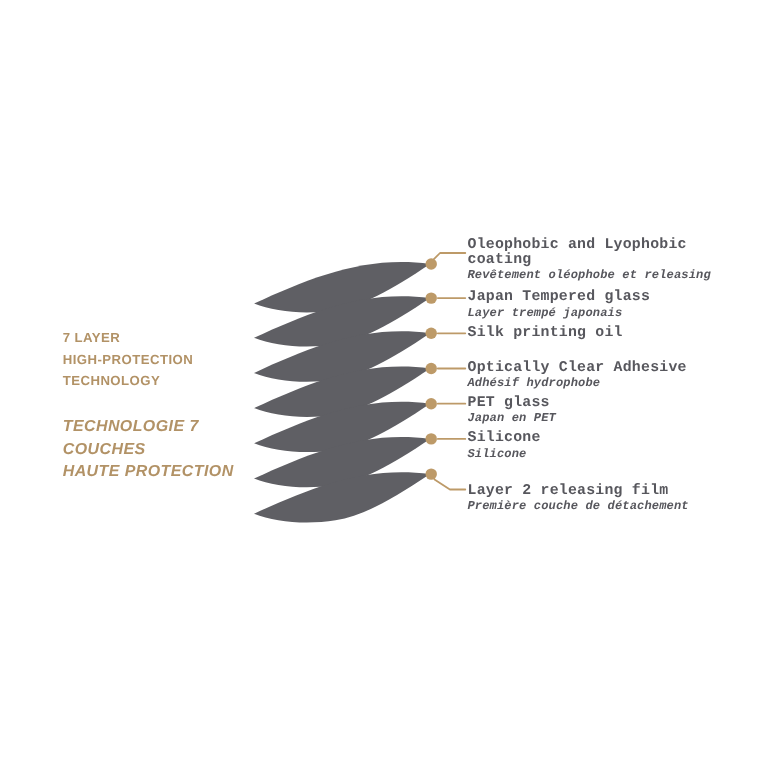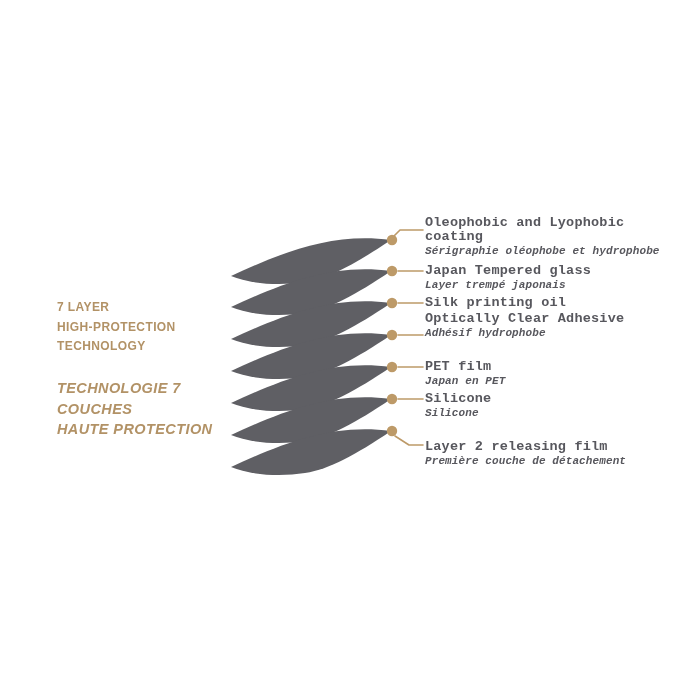--- a/index.html
+++ b/index.html
@@ -112,35 +112,35 @@
     <circle class="dot" cx="392" cy="271" r="5.2"></circle>
     <circle class="dot" cx="392" cy="303" r="5.2"></circle>
     <circle class="dot" cx="392" cy="335" r="5.2"></circle>
     <circle class="dot" cx="392" cy="367" r="5.2"></circle>
     <circle class="dot" cx="392" cy="399" r="5.2"></circle>
     <circle class="dot" cx="392" cy="431" r="5.2"></circle>
   </svg>
 
   <div class="layer-label" style="top:216px">
     <div class="lt">Oleophobic and Lyophobic coating</div>
-    <div class="ls">Sérigraphie oléophobe et hydrophobe</div>
+    <div class="ls">Revêtement oléophobe et releasing</div>
   </div>
   <div class="layer-label" style="top:264px">
     <div class="lt">Japan Tempered glass</div>
     <div class="ls">Layer trempé japonais</div>
   </div>
   <div class="layer-label" style="top:296px">
     <div class="lt">Silk printing oil</div>
   </div>
-  <div class="layer-label" style="top:312px">
+  <div class="layer-label" style="top:328px">
     <div class="lt">Optically Clear Adhesive</div>
     <div class="ls">Adhésif hydrophobe</div>
   </div>
   <div class="layer-label" style="top:360px">
-    <div class="lt">PET film</div>
+    <div class="lt">PET glass</div>
     <div class="ls">Japan en PET</div>
   </div>
   <div class="layer-label" style="top:392px">
     <div class="lt">Silicone</div>
     <div class="ls">Silicone</div>
   </div>
   <div class="layer-label" style="top:440px">
     <div class="lt">Layer 2 releasing film</div>
     <div class="ls">Première couche de détachement</div>
   </div>

